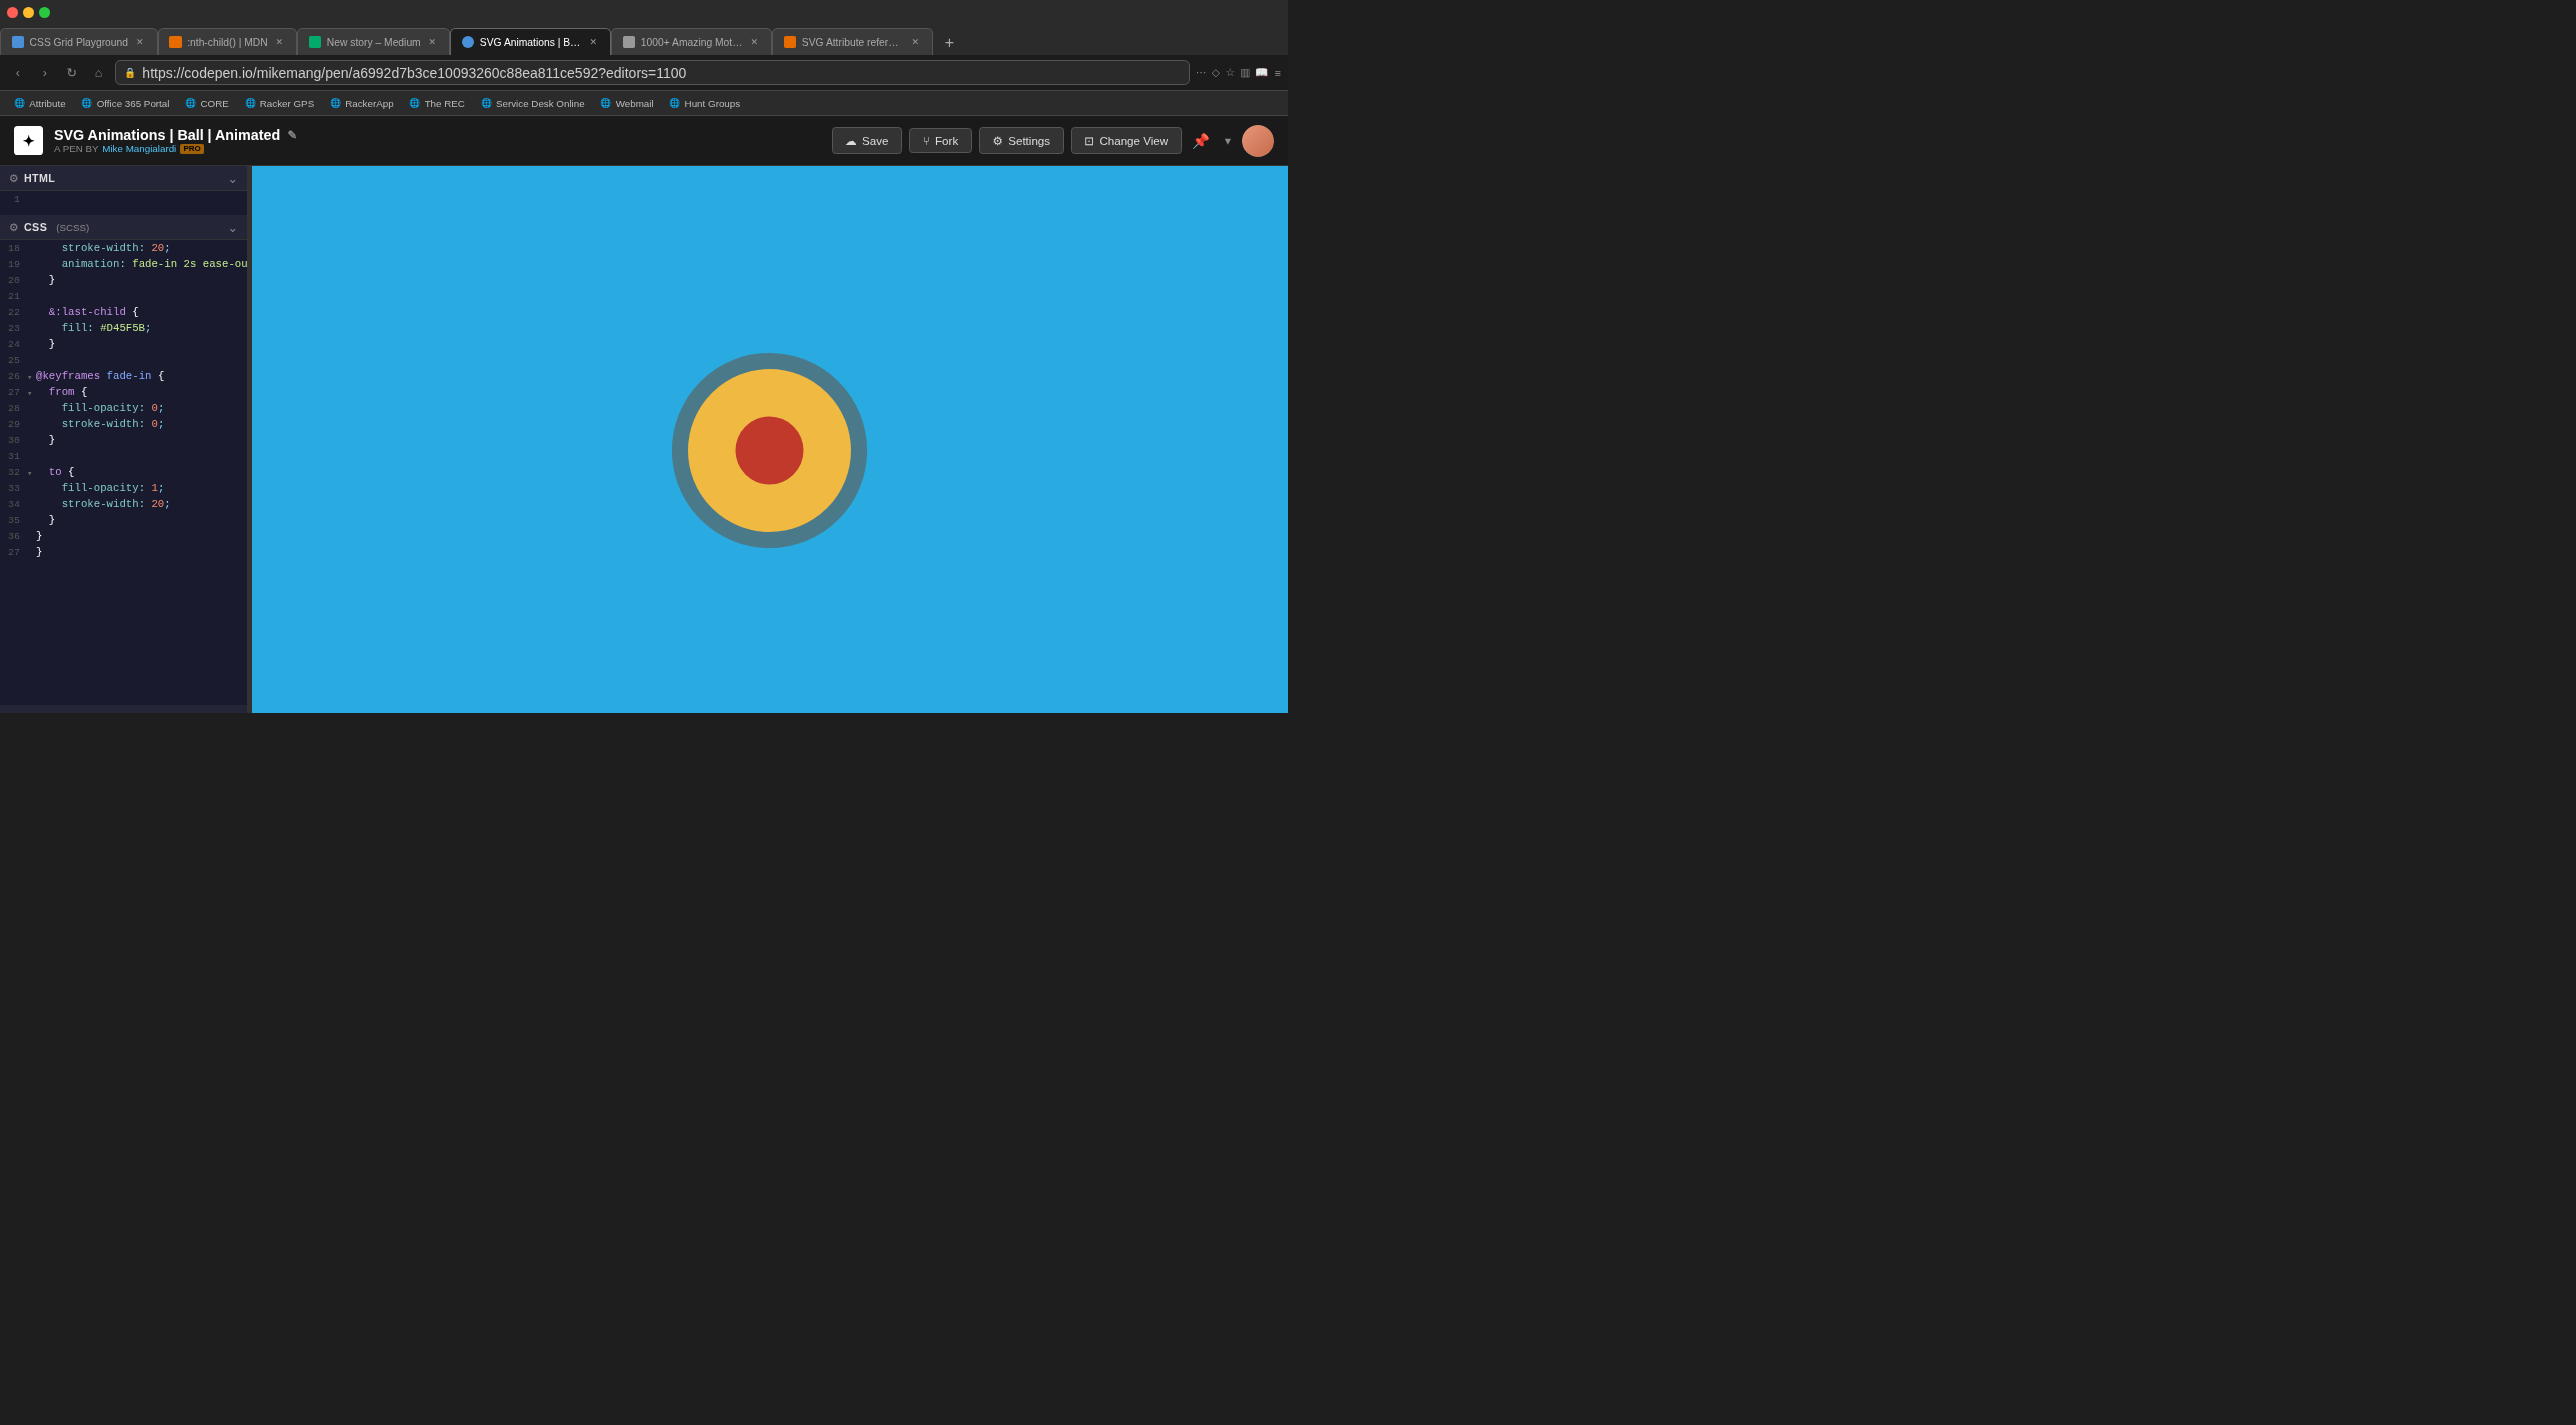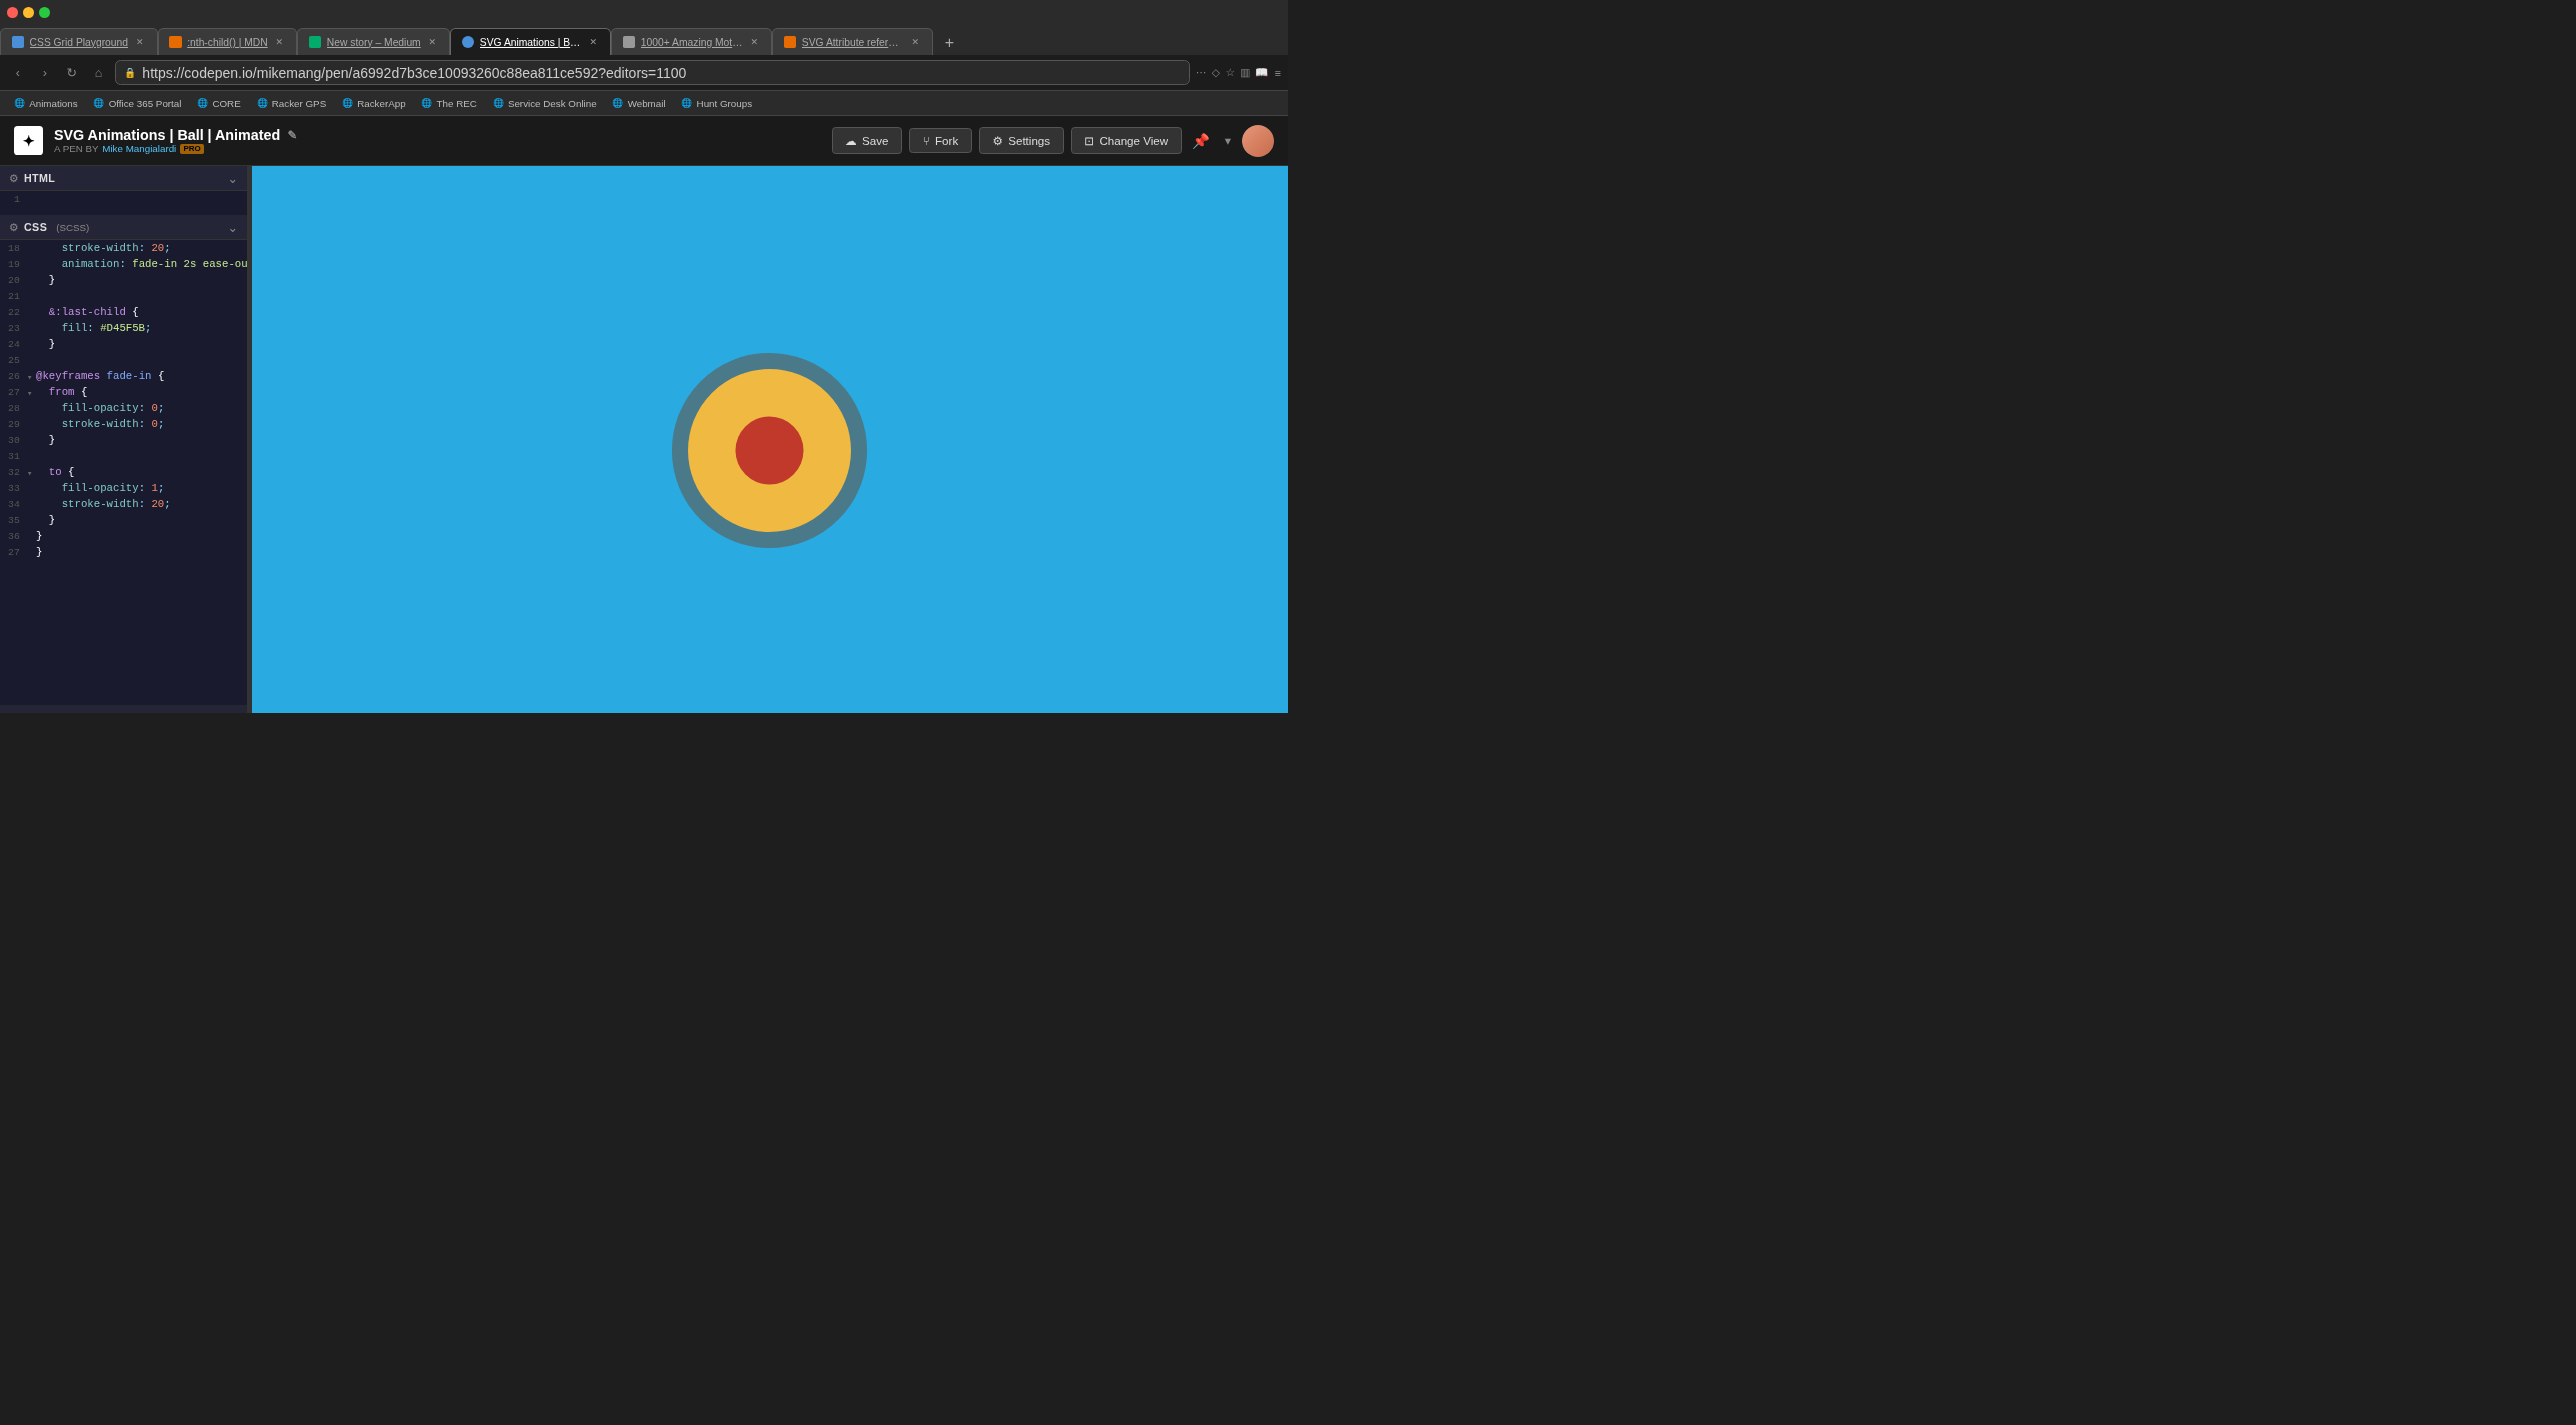--- a/index.html
+++ b/index.html
@@ -8,21 +8,21 @@
     .traffic-light { width: 10.7px; height: 10.7px; border-radius: 50%; }
     .tl-red { background: #ff5f57; }
     .tl-yellow { background: #febc2e; }
     .tl-green { background: #28c840; }
 
     
     .tabs-bar { background: #2b2b2b; display: flex; align-items: flex-end; height: 30px; padding-top: 3.6px; }
     .tab { display: flex; align-items: center; gap: 5.4px; padding: 0 10.7px; height: 27px; border-radius: 5.4px 5.4px 0 0; font-size: 10.3px; color: #aaa; cursor: pointer; max-width: 161px; min-width: 107px; background: #3a3a3a; border: 0.9px solid #555; border-bottom: none; position: relative; flex-shrink: 0; }
     .tab.active { background: #1c1c1c; color: #fff; border-color: #666; }
     .tab-favicon { width: 12.5px; height: 12.5px; border-radius: 1.8px; flex-shrink: 0; }
-    .tab-title { overflow: hidden; white-space: nowrap; text-overflow: ellipsis; flex: 1; text-decoration: underline; }
+    .tab-title { overflow: hidden; white-space: nowrap; text-overflow: ellipsis; flex: 1; }
     .tab-close { width: 12.5px; height: 12.5px; border-radius: 50%; display: flex; align-items: center; justify-content: center; font-size: 9px; color: #999; flex-shrink: 0; }
     .tab-new { width: 25px; height: 25px; display: flex; align-items: center; justify-content: center; color: #aaa; font-size: 16px; cursor: pointer; margin-left: 3.6px; }
 
     
     .address-bar { background: #1c1c1c; height: 36px; display: flex; align-items: center; padding: 0 7.2px; gap: 5.4px; border-bottom: 0.9px solid #444; }
     .nav-btn { width: 21.5px; height: 21.5px; display: flex; align-items: center; justify-content: center; color: #888; font-size: 12.5px; cursor: pointer; border-radius: 2.7px; }
     .url-bar { flex: 1; background: #2a2a2a; border: 0.9px solid #555; border-radius: 5.4px; height: 25px; display: flex; align-items: center; padding: 0 9px; gap: 5.4px; }
     .url-lock { color: #4CAF50; font-size: 9.8px; }
     .url-text { color: #ccc; font-size: 14px; flex: 1; }
     .url-actions { display: flex; align-items: center; gap: 5.4px; }
@@ -178,21 +178,21 @@
       <span class="url-action-btn">☆</span>
       <span class="url-action-btn">▥</span>
       <span class="url-action-btn">📖</span>
       <span class="url-action-btn">≡</span>
     </div>
   </div>
 
   <div class="bookmarks-bar">
     <div class="bookmark">
       <span class="bookmark-icon">🌐</span>
-      <span>Animations</span>
+      <span>Attribute</span>
     </div>
     <div class="bookmark">
       <span class="bookmark-icon">🌐</span>
       <span>Office 365 Portal</span>
     </div>
     <div class="bookmark">
       <span class="bookmark-icon">🌐</span>
       <span>CORE</span>
     </div>
     <div class="bookmark">

